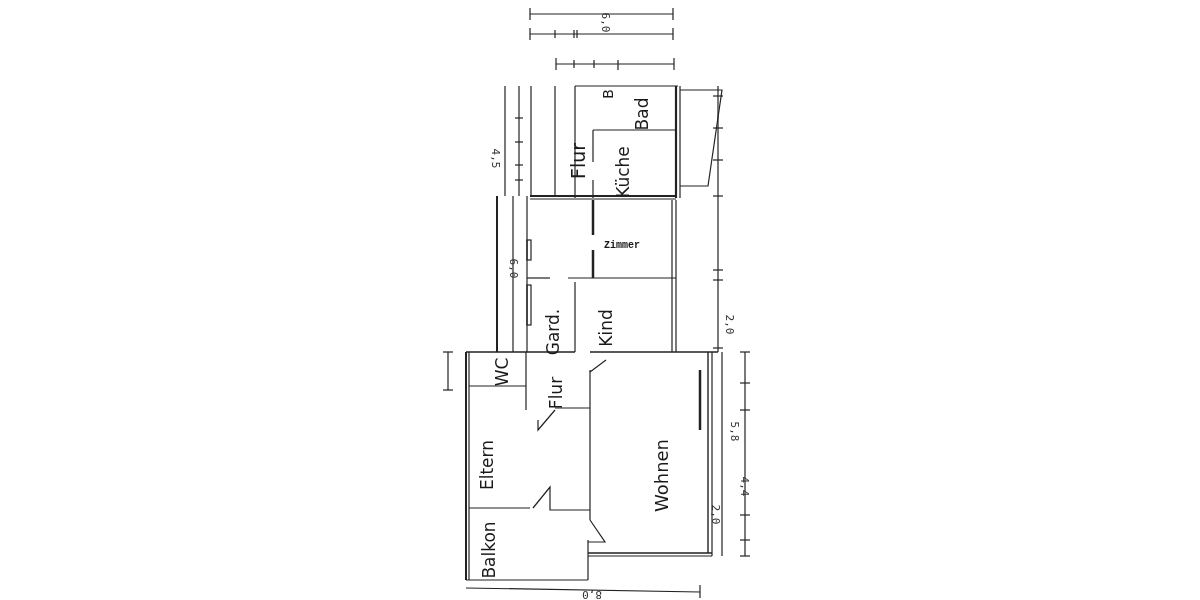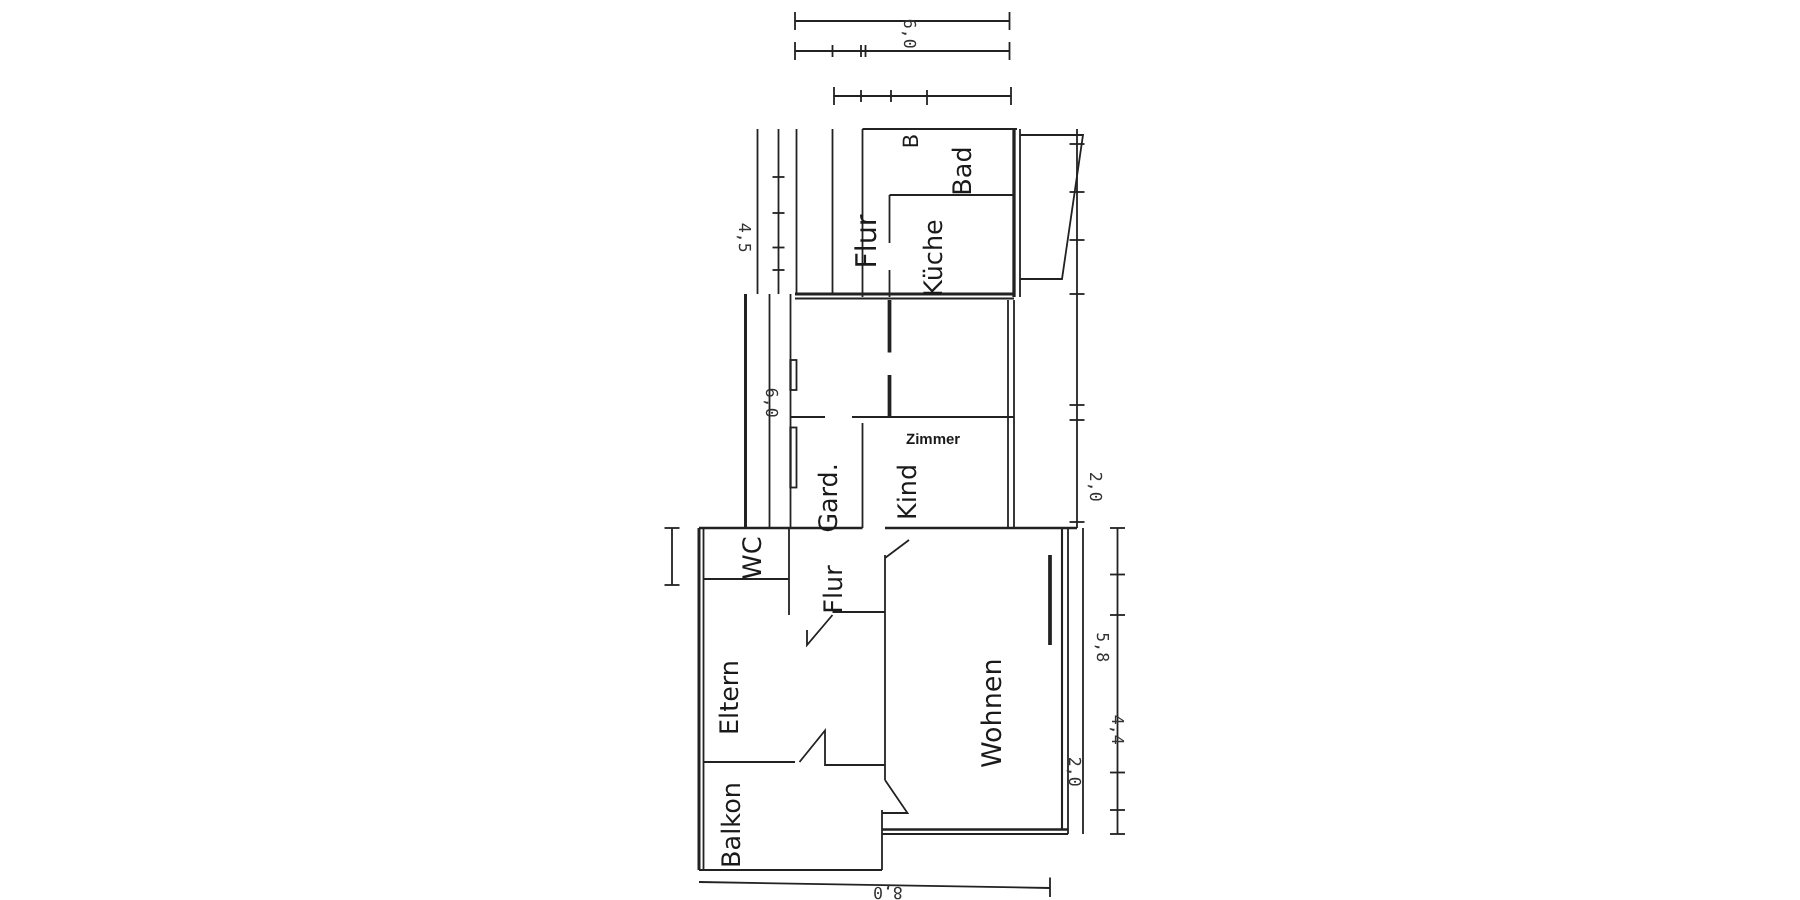--- a/index.html
+++ b/index.html
@@ -3,21 +3,21 @@
 <meta charset="utf-8">
 <style>
   html, body { margin:0; padding:0; background:#ffffff; }
   body { width:1200px; height:600px; position:relative; overflow:hidden;
          font-family:"Liberation Sans", sans-serif; color:#1a1a1a; }
   #plan { position:absolute; left:0; top:0; width:1200px; height:600px; }
   .lbl { position:absolute; font-family:"DejaVu Sans", sans-serif; color:#1a1a1a;
          transform-origin:center center; white-space:nowrap; }
   .room { font-size:17px; transform:rotate(-90deg); }
   .dimbig { font-size:11px; color:#333; transform:rotate(90deg); font-family:"DejaVu Sans Mono", monospace; }
-  .zimmer { font-size:10px; font-weight:bold; font-family:Liberation Sans, sans-serif;margin-top:48px; }
+  .zimmer { font-size:10px; font-weight:bold; font-family:Liberation Mono, monospace; }
 </style>
 </head>
 <body>
 
 <svg id="plan" viewBox="0 0 1200 600" xmlns="http://www.w3.org/2000/svg">
   <g fill="none" stroke="#222" stroke-width="1.2">
 
     <g>
       <line x1="530" y1="14" x2="673" y2="14"></line>
       <line x1="530" y1="8" x2="530" y2="20"></line>

